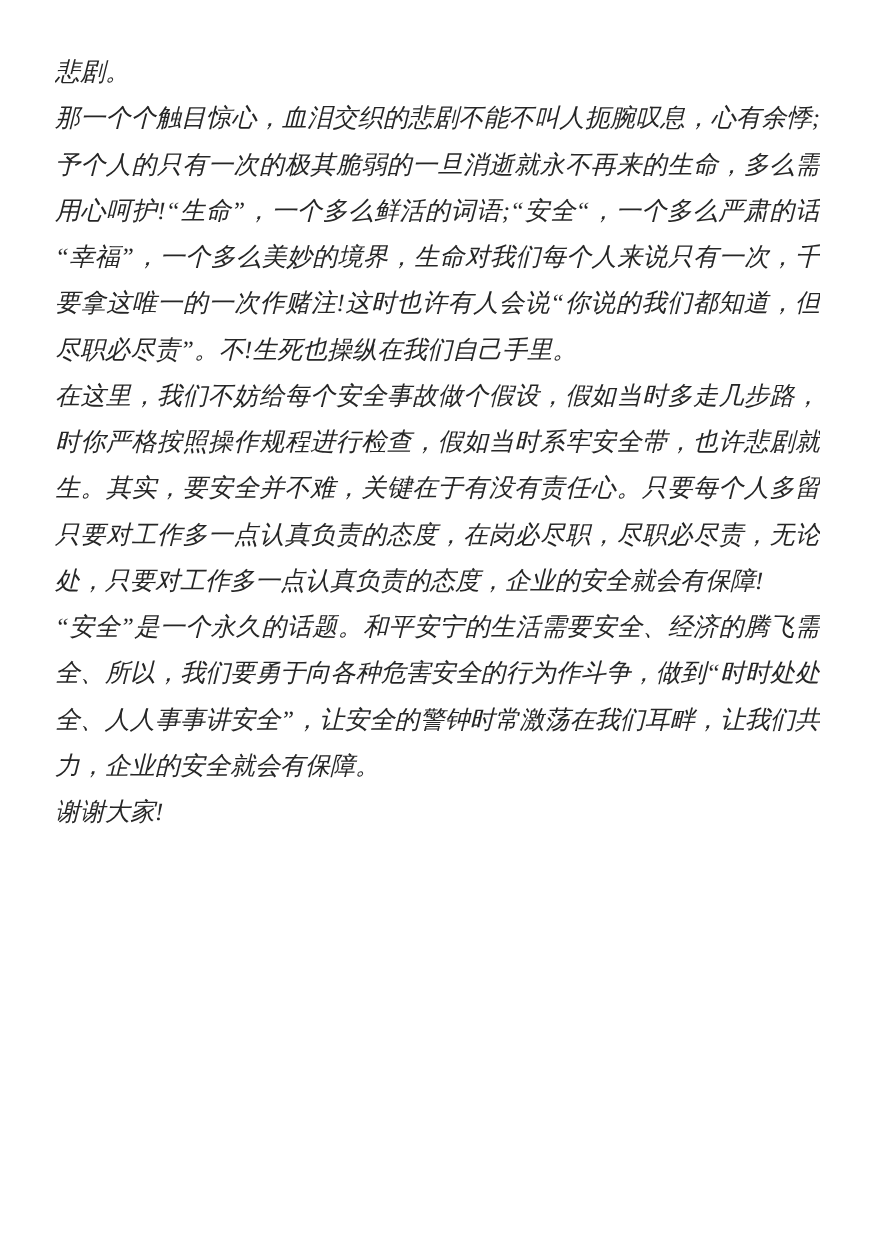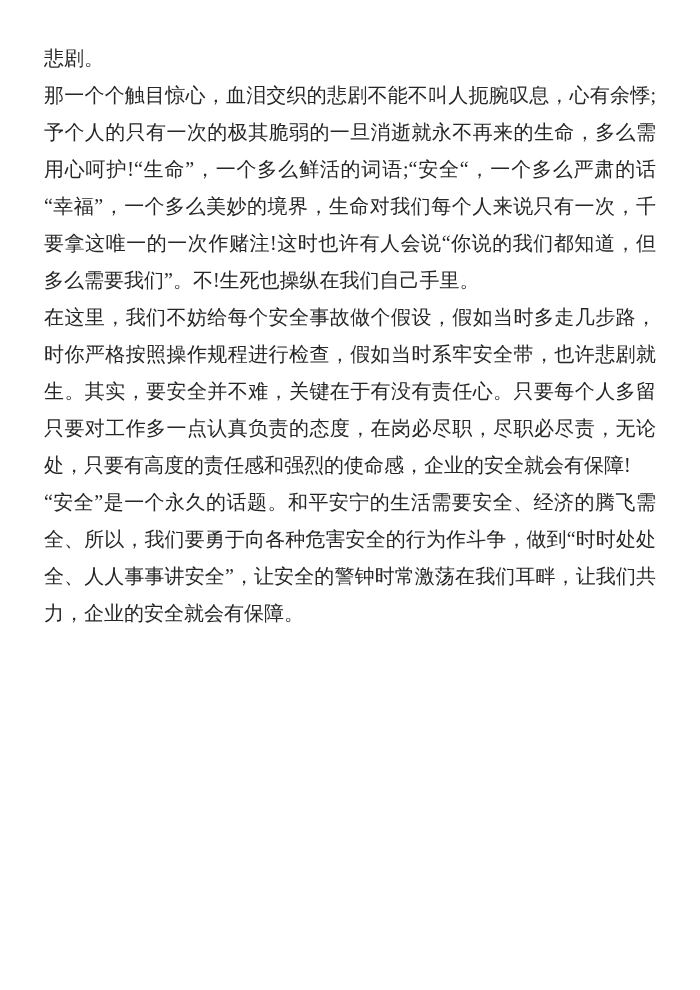--- a/index.html
+++ b/index.html
@@ -10,20 +10,21 @@
     width: 700px;
     height: 990px;
     background: #ffffff;
   }
   .page {
     position: relative;
     width: 700px;
     height: 990px;
     background: #ffffff;
     overflow: hidden;
+    font-style: italic;
   }
   .text-block {
     position: absolute;
     left: 44px;
     top: 40px;
     width: 612px;
   }
   .line {
     font-family: "Liberation Serif", "DejaVu Serif", serif;
     font-size: 20px;
@@ -45,24 +46,25 @@
 <body>
 
 <div class="page">
   <div class="text-block">
     <div class="line para-end">悲剧。</div>
     <div class="line">那一个个触目惊心，血泪交织的悲剧不能不叫人扼腕叹息，心有余悸;那赋</div>
     <div class="line">予个人的只有一次的极其脆弱的一旦消逝就永不再来的生命，多么需要我们</div>
     <div class="line">用心呵护!“生命”，一个多么鲜活的词语;“安全“，一个多么严肃的话题;</div>
     <div class="line">“幸福”，一个多么美妙的境界，生命对我们每个人来说只有一次，千万不</div>
     <div class="line">要拿这唯一的一次作赌注!这时也许有人会说“你说的我们都知道，但是生</div>
-    <div class="line para-end">多么需要我们”。不!生死也操纵在我们自己手里。</div>
+    <div class="line para-end">尽职必尽责”。不!生死也操纵在我们自己手里。</div>
     <div class="line">在这里，我们不妨给每个安全事故做个假设，假如当时多走几步路，假如当</div>
     <div class="line">时你严格按照操作规程进行检查，假如当时系牢安全带，也许悲剧就不会发</div>
     <div class="line">生。其实，要安全并不难，关键在于有没有责任心。只要每个人多留点心，</div>
     <div class="line">只要对工作多一点认真负责的态度，在岗必尽职，尽职必尽责，无论身居何</div>
-    <div class="line para-end">处，只要有高度的责任感和强烈的使命感，企业的安全就会有保障!</div>
+    <div class="line para-end">处，只要对工作多一点认真负责的态度，企业的安全就会有保障!</div>
     <div class="line">“安全”是一个永久的话题。和平安宁的生活需要安全、经济的腾飞需要安</div>
     <div class="line">全、所以，我们要勇于向各种危害安全的行为作斗争，做到“时时处处想安</div>
     <div class="line">全、人人事事讲安全”，让安全的警钟时常激荡在我们耳畔，让我们共同努</div>
     <div class="line para-end">力，企业的安全就会有保障。</div>
+    <div class="line para-end">谢谢大家!</div>
   </div>
 </div>
 
 </body></html>

